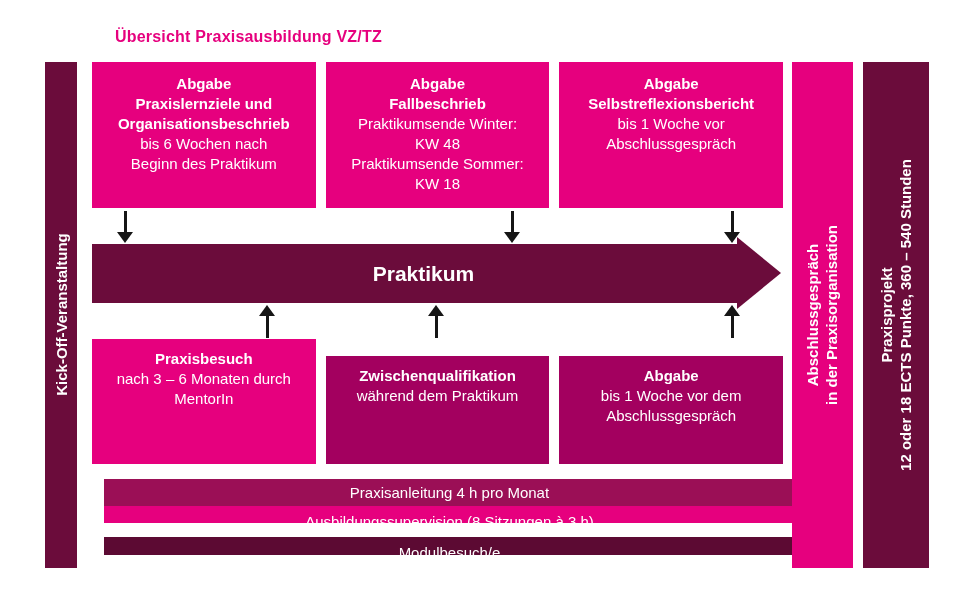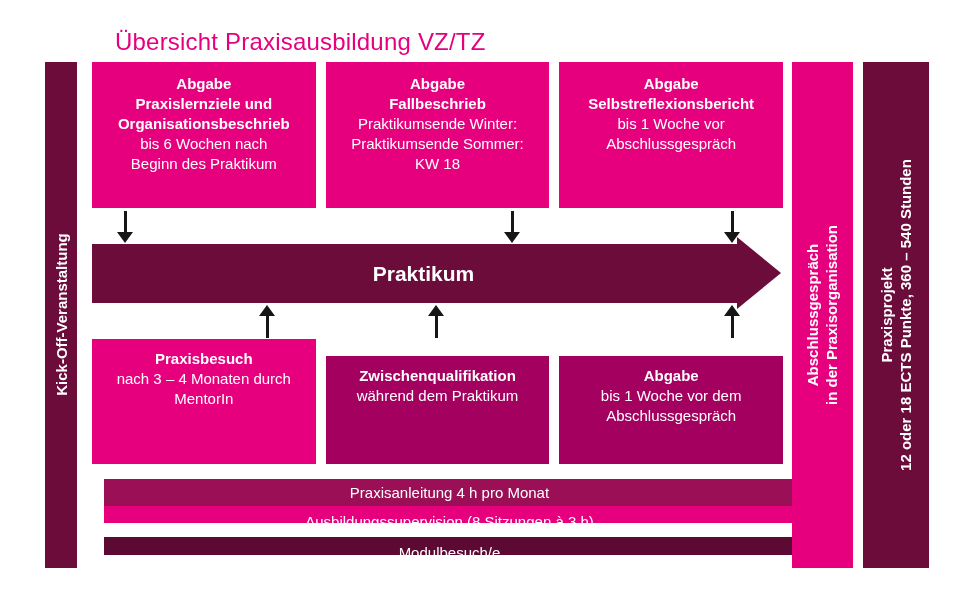--- a/index.html
+++ b/index.html
@@ -1,21 +1,21 @@
 <!DOCTYPE html>
 <html style="--pink: #E6007E; --medium: #A3005F; --dark: #6B0C3B; --darkest: #5C0A33; --bar_medium: #9B0F56; --arrow_black: #161616;"><head>
 <meta charset="utf-8">
 <style>
   * { box-sizing: border-box; margin: 0; padding: 0; }
   body { background: #ffffff; font-family: "Liberation Sans", sans-serif; }
   #canvas { position: relative; width: 965px; height: 590px; background: #fff; overflow: hidden; }
 
   .title {
     position: absolute; left: 115px; top: 28px;
-    font-size: 24px; font-weight: normal; color: var(--pink, #E6007E);
+    font-size: 16px; font-weight: bold; color: var(--pink, #E6007E);
     letter-spacing: 0.2px;
   }
 
   
   .vbar { position: absolute; top: 62px; height: 506px; }
   .vbar-left  { left: 45px;  width: 32px; background: var(--dark, #6B0C3B); }
   .vbar-pink  { left: 792px; width: 61px; background: var(--pink, #E6007E); }
   .vbar-dark  { left: 863px; width: 66px; background: var(--dark, #6B0C3B); }
 
   .rot {
@@ -98,20 +98,21 @@
         <div class="line b">Abgabe</div>
         <div class="line b">Praxislernziele und</div>
         <div class="line b">Organisationsbeschrieb</div>
         <div class="line">bis 6 Wochen nach</div>
         <div class="line">Beginn des Praktikum</div>
       </div>
     <div class="box pink">
         <div class="line b">Abgabe</div>
         <div class="line b">Fallbeschrieb</div>
         <div class="line">Praktikumsende Winter:</div>
+        <div class="line">KW 48</div>
         <div class="line">Praktikumsende Sommer:</div>
         <div class="line">KW 18</div>
       </div>
     <div class="box pink">
         <div class="line b">Abgabe</div>
         <div class="line b">Selbstreflexionsbericht</div>
         <div class="line">bis 1 Woche vor</div>
         <div class="line">Abschlussgespräch</div>
       </div>
   </div>
@@ -143,21 +144,21 @@
       <div class="stem"></div>
     </div>
   <div class="carrow up u3">
       <div class="headup"></div>
       <div class="stem"></div>
     </div>
 
   <div class="box-row row-bottom">
     <div class="box pink">
         <div class="line b">Praxisbesuch</div>
-        <div class="line">nach 3 – 4 Monaten durch</div>
+        <div class="line">nach 3 – 6 Monaten durch</div>
         <div class="line">MentorIn</div>
       </div>
     <div class="box medium">
         <div class="line b">Zwischenqualifikation</div>
         <div class="line">während dem Praktikum</div>
       </div>
     <div class="box medium">
         <div class="line b">Abgabe</div>
         <div class="line">bis 1 Woche vor dem</div>
         <div class="line">Abschlussgespräch</div>

